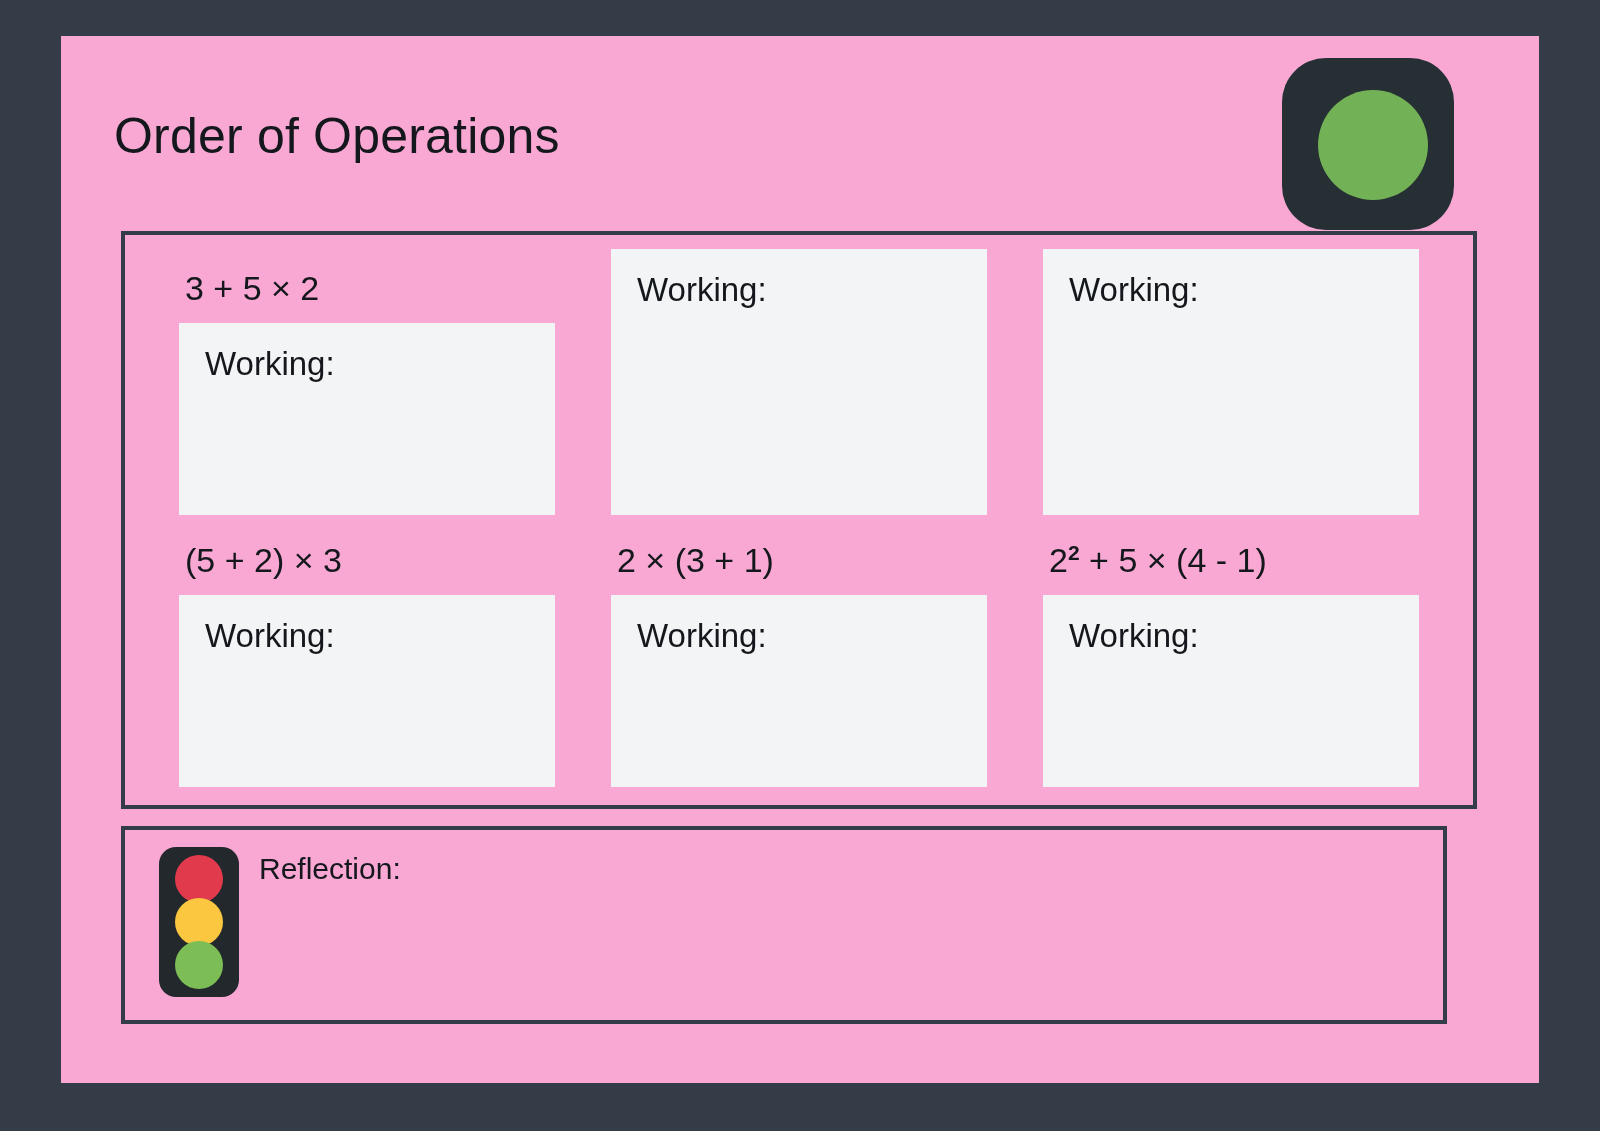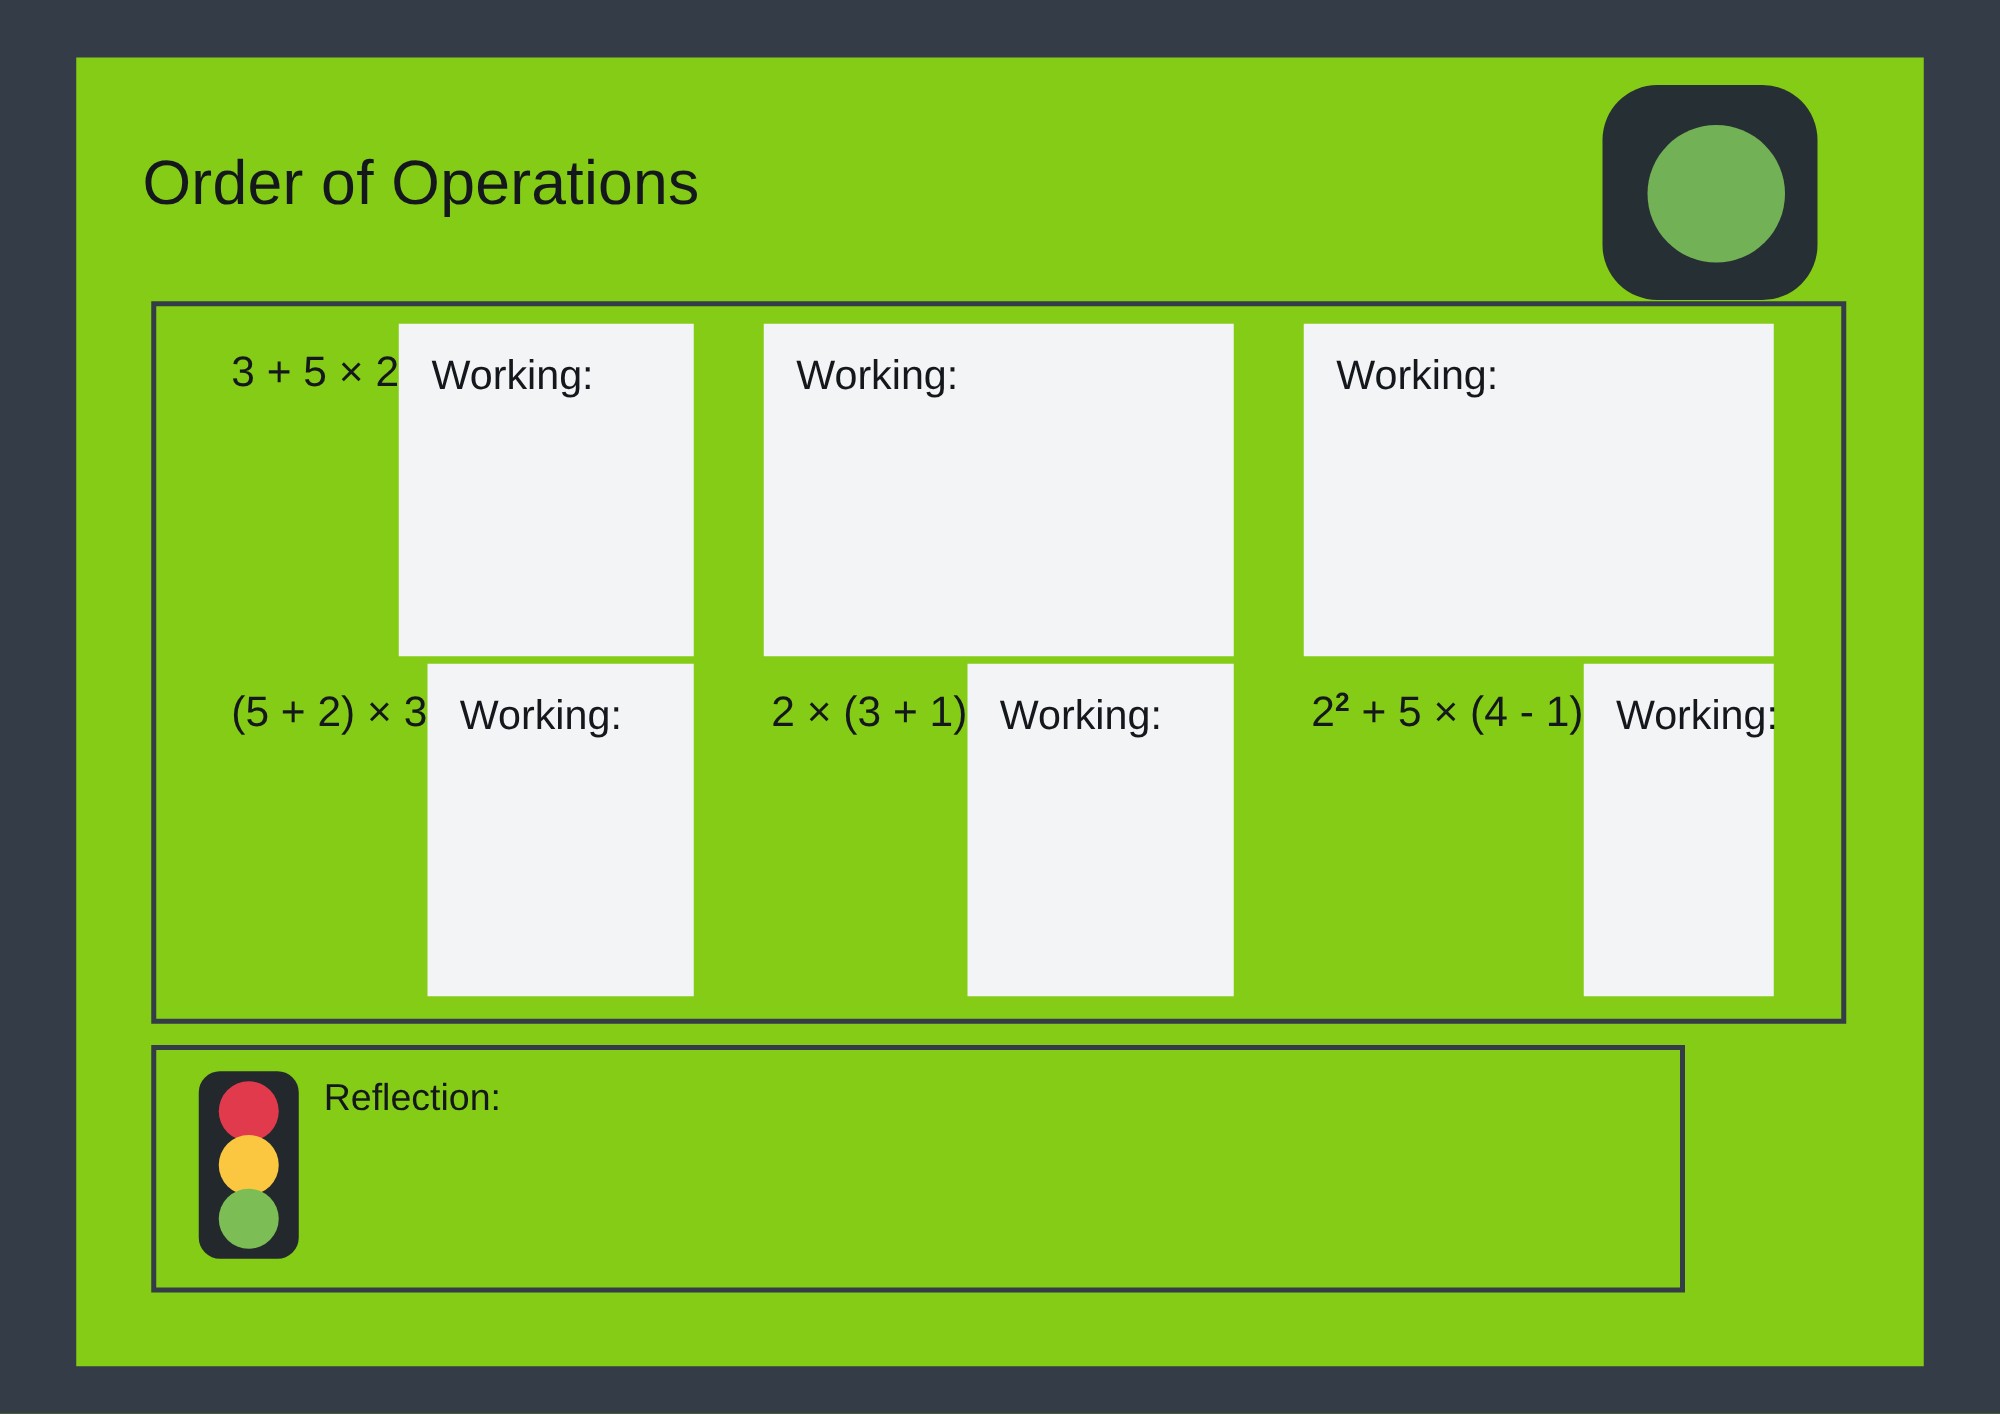--- a/index.html
+++ b/index.html
@@ -11,24 +11,24 @@
     height: 1131px;
     background: #343c47;
     font-family: "Liberation Sans", sans-serif;
     overflow: hidden;
   }
 
   
   .sheet {
     position: absolute;
     left: 61px;
-    top: 46px;
+    top: 36px;
     width: 1478px;
     height: 1047px;
-    background: #84cc16;
+    background: #f9a8d4;
     box-sizing: border-box;
   }
 
   
   .page-title {
     position: absolute;
     left: 53px;
     top: 75px;
     font-size: 50px;
     font-weight: 300;
@@ -82,21 +82,21 @@
     box-sizing: border-box;
     column-gap: 0px;
     row-gap: 6px;
   }
 
   .q-cell {
     position: relative;
     padding: 0 28px;
     box-sizing: border-box;
     display: flex;
-    flex-direction: row;
+    flex-direction: column;
   }
 
   .q-expr {
     font-size: 34px;
     font-weight: 300;
     color: #14181c;
     line-height: 1;
     margin: 22px 0 18px 6px;
     white-space: nowrap;
   }
@@ -122,21 +122,21 @@
     color: #14181c;
     line-height: 1;
     white-space: nowrap;
   }
 
   
   .reflection-panel {
     position: absolute;
     left: 60px;
     top: 790px;
-    width: 1227px;
+    width: 1326px;
     height: 198px;
     border: 4px solid #343c47;
     box-sizing: border-box;
   }
 
   .traffic-light {
     position: absolute;
     left: 34px;
     top: 17px;
     width: 80px;

